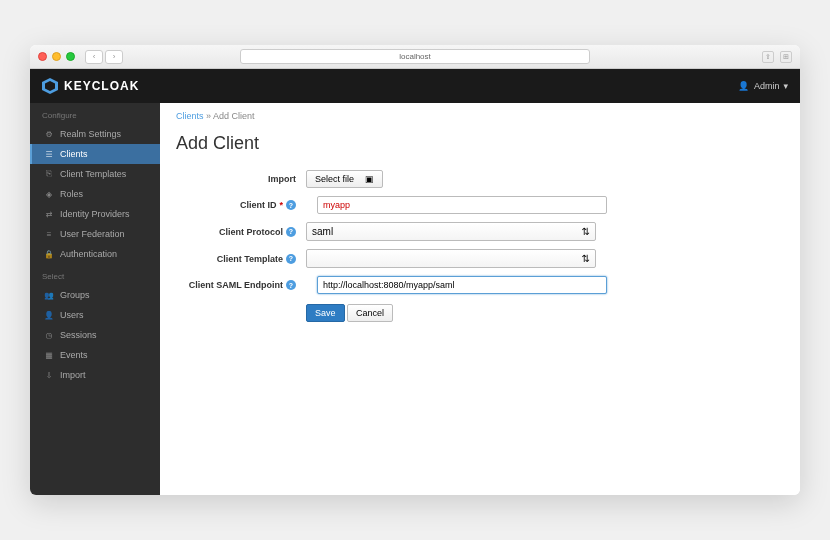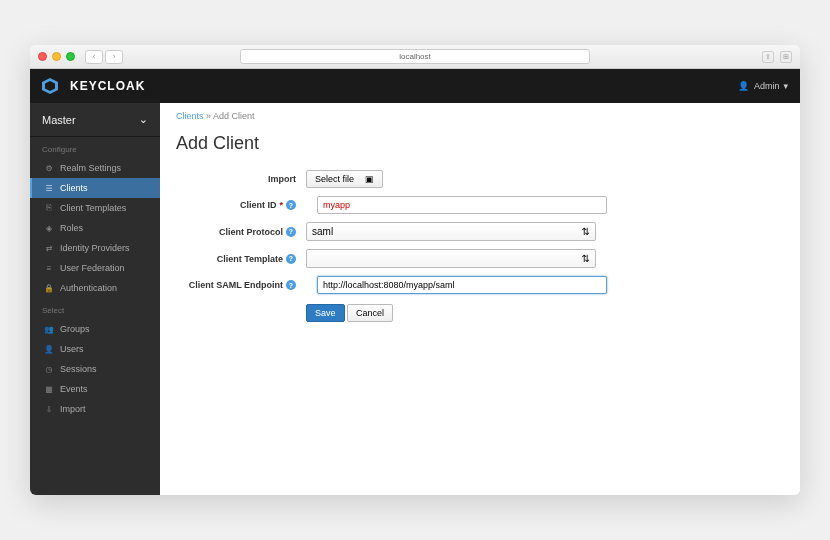--- a/index.html
+++ b/index.html
@@ -10,21 +10,21 @@
     .dot { width: 9px; height: 9px; border-radius: 50%; }
     .dot.r { background: #ff5f56; border: 0.5px solid #e0443e; }
     .dot.y { background: #ffbd2e; border: 0.5px solid #dea123; }
     .dot.g { background: #27c93f; border: 0.5px solid #1aab29; }
     .navarr { margin-left: 10px; display: flex; gap: 2px; }
     .navbtn { width: 18px; height: 14px; border: 1px solid #ccc; border-radius: 3px; background: #fff; font-size: 8px; color: #999; display: flex; align-items: center; justify-content: center; }
     .urlbar { position: absolute; left: 50%; transform: translateX(-50%); width: 350px; height: 15px; background: #fff; border: 1px solid #ccc; border-radius: 3px; font-size: 8px; color: #666; display: flex; align-items: center; justify-content: center; }
     .titleright { position: absolute; right: 8px; display: flex; gap: 6px; }
     .titleright span { width: 12px; height: 12px; border: 1px solid #ccc; border-radius: 2px; font-size: 7px; color: #999; display: flex; align-items: center; justify-content: center; }
     .appheader { height: 34px; background: #1a1a1a; display: flex; align-items: center; padding: 0 12px; justify-content: space-between; }
-    .logo { display: flex; align-items: center; gap: 12px; color: #fff; font-size: 12px; font-weight: 600; letter-spacing: 1px; }
+    .logo { display: flex; align-items: center; gap: 6px; color: #fff; font-size: 12px; font-weight: 600; letter-spacing: 1px; }
     .logomark { width: 16px; height: 16px; background: #4d9de0; clip-path: polygon(50% 0, 100% 25%, 100% 75%, 50% 100%, 0 75%, 0 25%); position: relative; }
     .logomark::after { content:''; position:absolute; inset:3px; background:#1a1a1a; clip-path: polygon(50% 0, 100% 25%, 100% 75%, 50% 100%, 0 75%, 0 25%); }
     .userbox { color: #ccc; font-size: 9px; display: flex; align-items: center; gap: 4px; }
     .appbody { flex: 1; display: flex; overflow: hidden; }
     .sidebar { width: 130px; background: #2d2d2d; color: #aaa; display: flex; flex-direction: column; font-size: 9px; }
     .realm { padding: 10px 12px; color: #eee; font-size: 11px; display: flex; justify-content: space-between; align-items: center; border-bottom: 1px solid #1a1a1a; }
     .sect { padding: 8px 12px 4px; color: #777; font-size: 8px; }
     .navitem { padding: 5px 12px; display: flex; align-items: center; gap: 6px; cursor: pointer; border-left: 2px solid transparent; }
     .navitem.active { background: #3b6fa0; color: #fff; border-left-color: #5b9fd6; }
     .navicon { width: 10px; height: 10px; display: inline-flex; align-items: center; justify-content: center; font-size: 8px; color: inherit; opacity: 0.7; }
@@ -75,24 +75,20 @@
     </div>
     <div class="userbox">
       <span>👤</span>
       <span>Admin</span>
       <span>▾</span>
     </div>
   </div>
 
   <div class="appbody">
     <div class="sidebar">
-      <div class="realm">
-        <span>Master</span>
-        <span>⌄</span>
-      </div>
       <div class="sect">Configure</div>
       <div class="navitem">
           <span class="navicon">⚙</span>
           <span>Realm Settings</span>
         </div>
       <div class="navitem active">
           <span class="navicon">☰</span>
           <span>Clients</span>
         </div>
       <div class="navitem">

